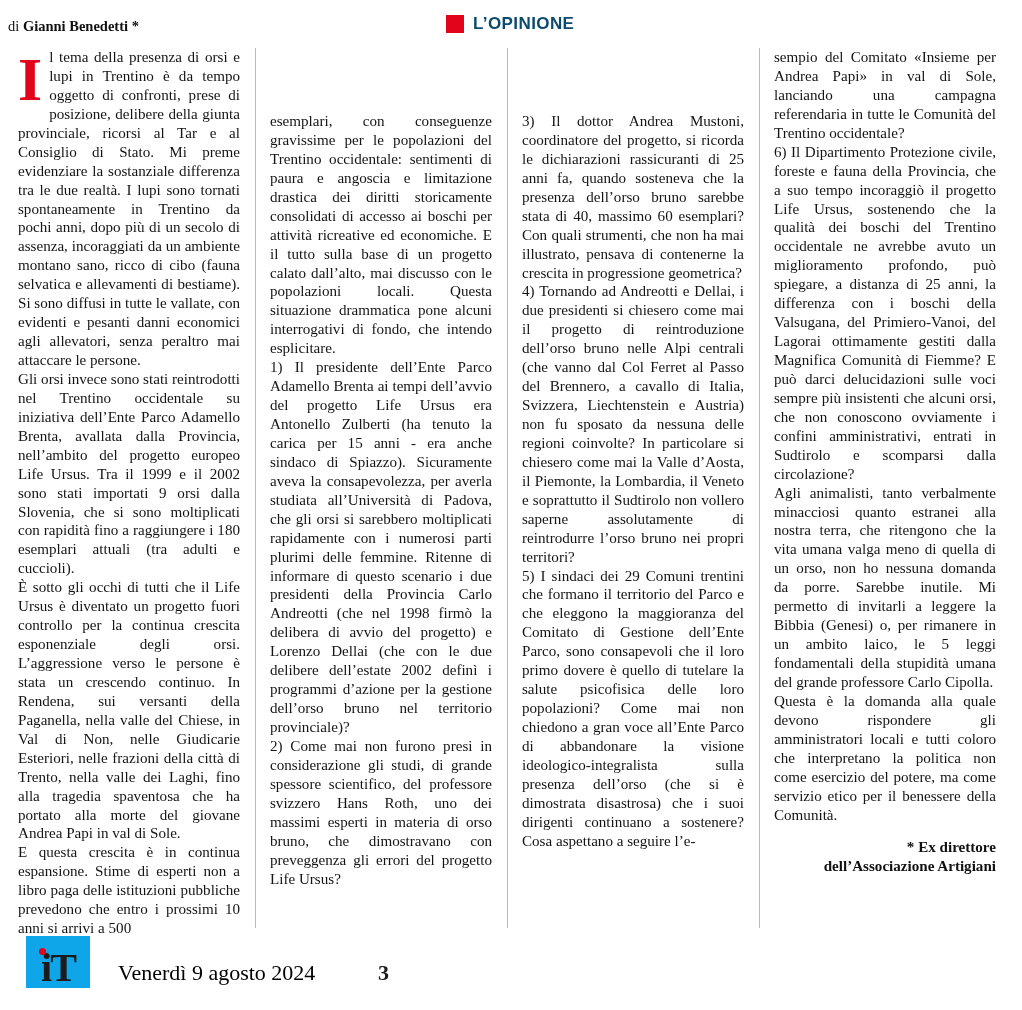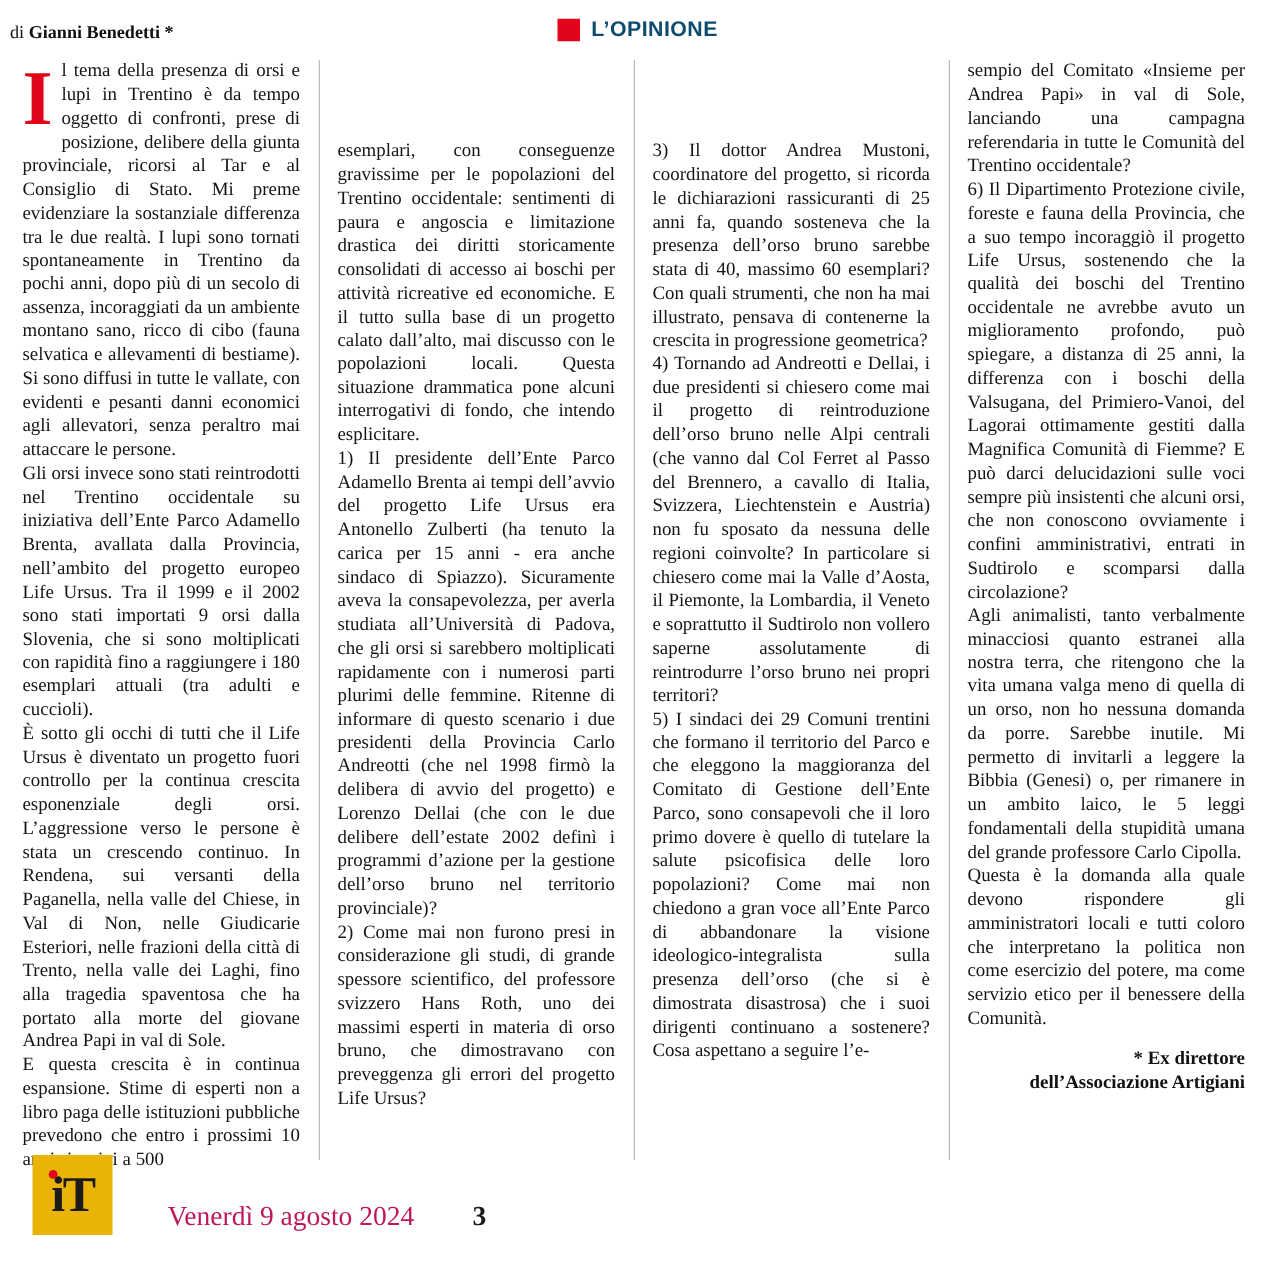--- a/index.html
+++ b/index.html
@@ -147,22 +147,22 @@
     left: 18px;
     bottom: 10px;
     width: 986px;
     height: 80px;
   }
   .logo {
     position: absolute;
     left: 8px;
     bottom: 12px;
     width: 64px;
-    height: 64px;
-    background: #eab308;
+    height: 52px;
+    background: #0ea5e9;
     display: block;
   }
   .logo .glyph {
     position: absolute;
     left: 0; top: 0; right: 0; bottom: 0;
     color: #1b1b1b;
     font-family: "Liberation Serif", serif;
     font-weight: bold;
     font-size: 40px;
     line-height: 64px;
@@ -173,25 +173,25 @@
     position: absolute;
     left: 13px;
     top: 12px;
     width: 7px;
     height: 7px;
     background: #e2041b;
     border-radius: 50%;
   }
   .footer-date {
     position: absolute;
-    left: 116px;
+    left: 100px;
     bottom: 14px;
     font-family: "Liberation Serif", serif;
     font-size: 22px;
-    color: #be185d;
+    color: #000000;
   }
   .footer-page {
     position: absolute;
     left: 360px;
     bottom: 14px;
     font-family: "Liberation Serif", serif;
     font-size: 22px;
     font-weight: bold;
     color: #1b1b1b;
   }

